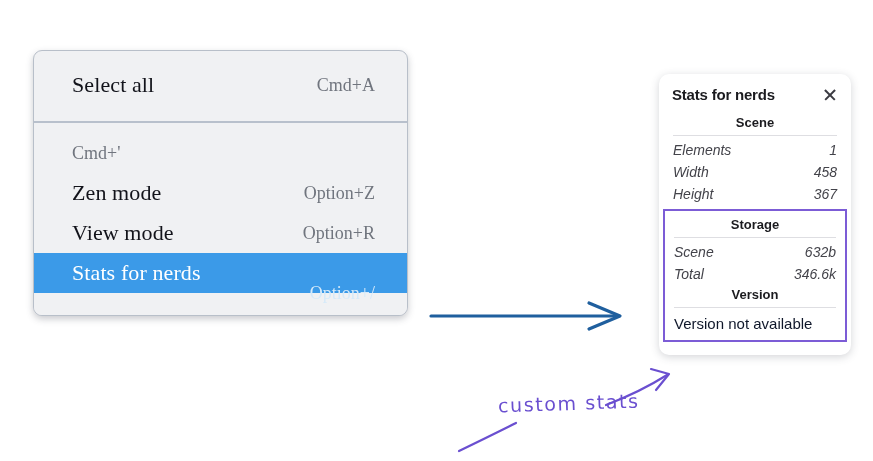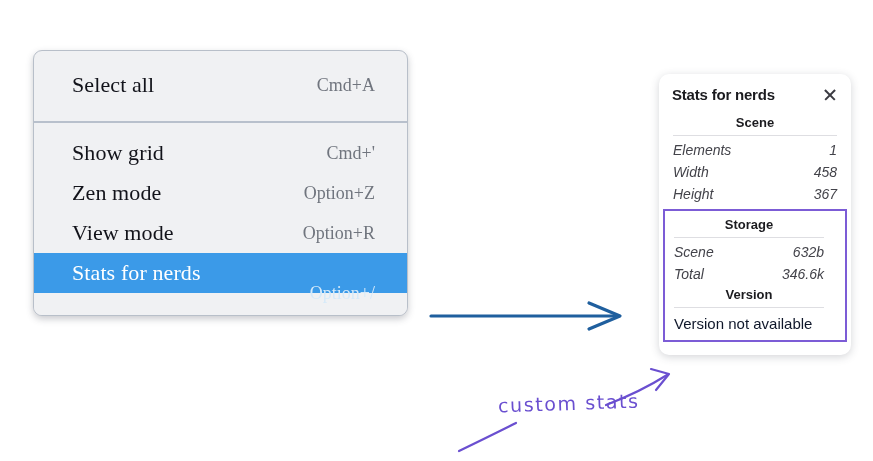--- a/index.html
+++ b/index.html
@@ -152,21 +152,21 @@
     font-size: 15px;
     color: #0f172a;
     padding: 4px 1px 2px 1px;
     white-space: nowrap;
   }
 
   
   .selection-box {
     border: 2px solid #7c5cd6;
     margin: 4px -9px 0 -9px;
-    padding: 4px 20px 6px 8px;
+    padding: 4px 8px 6px 8px;
   }
 
   
   .anno-svg {
     position: absolute;
     left: 0;
     top: 0;
     width: 873px;
     height: 461px;
     pointer-events: none;
@@ -194,21 +194,20 @@
       <div class="menu-item">
         <span class="label">Select all</span>
         <span class="shortcut">Cmd+A</span>
       </div>
     </div>
 
     <div class="menu-sep"></div>
 
     <div class="menu-section">
       <div class="menu-item">
-        <span class="label">Show grid</span>
         <span class="shortcut">Cmd+'</span>
       </div>
       <div class="menu-item">
         <span class="label">Zen mode</span>
         <span class="shortcut">Option+Z</span>
       </div>
       <div class="menu-item">
         <span class="label">View mode</span>
         <span class="shortcut">Option+R</span>
       </div>

